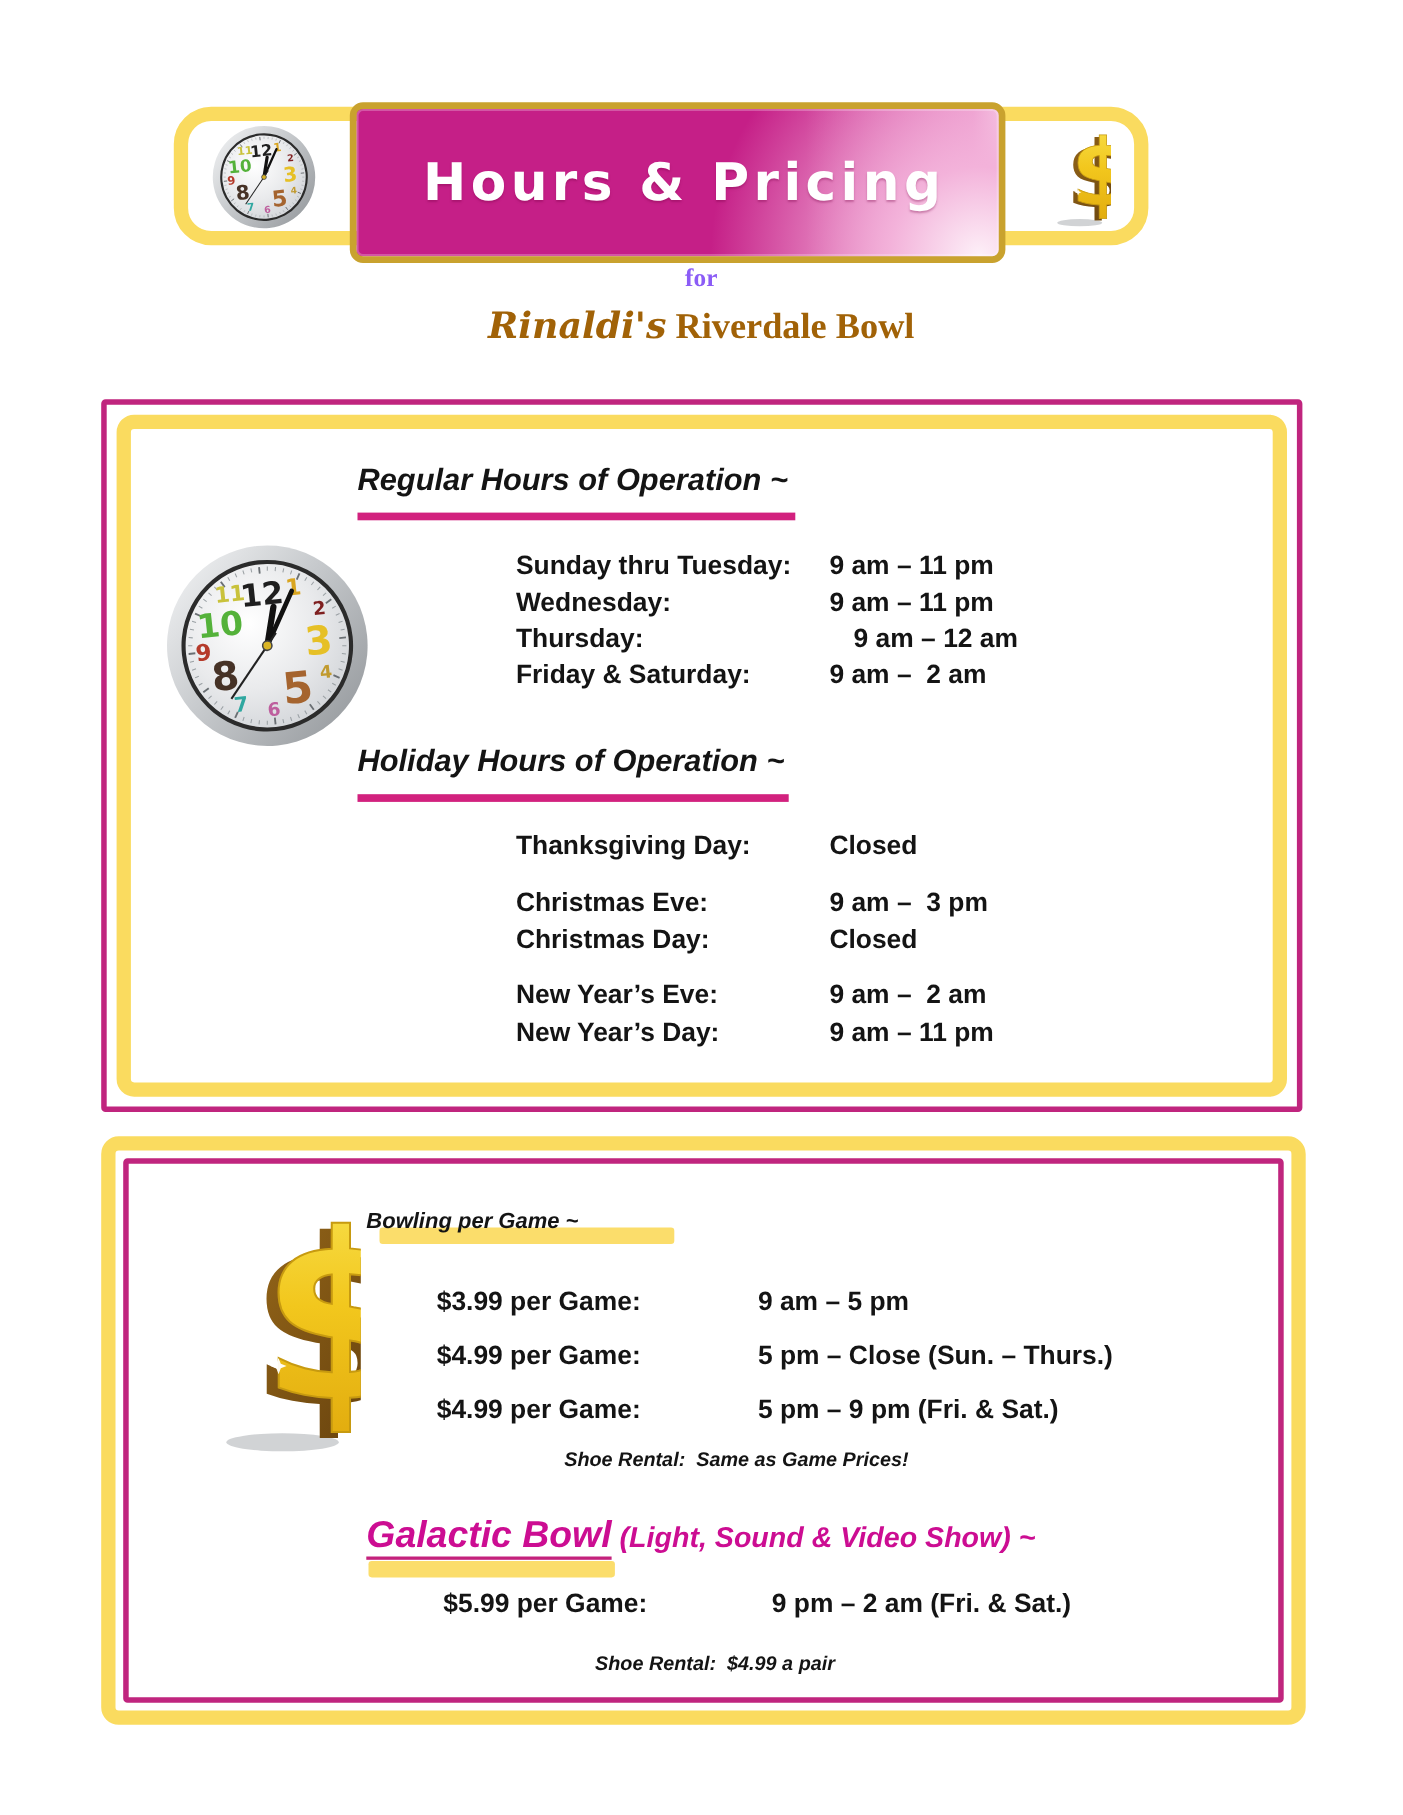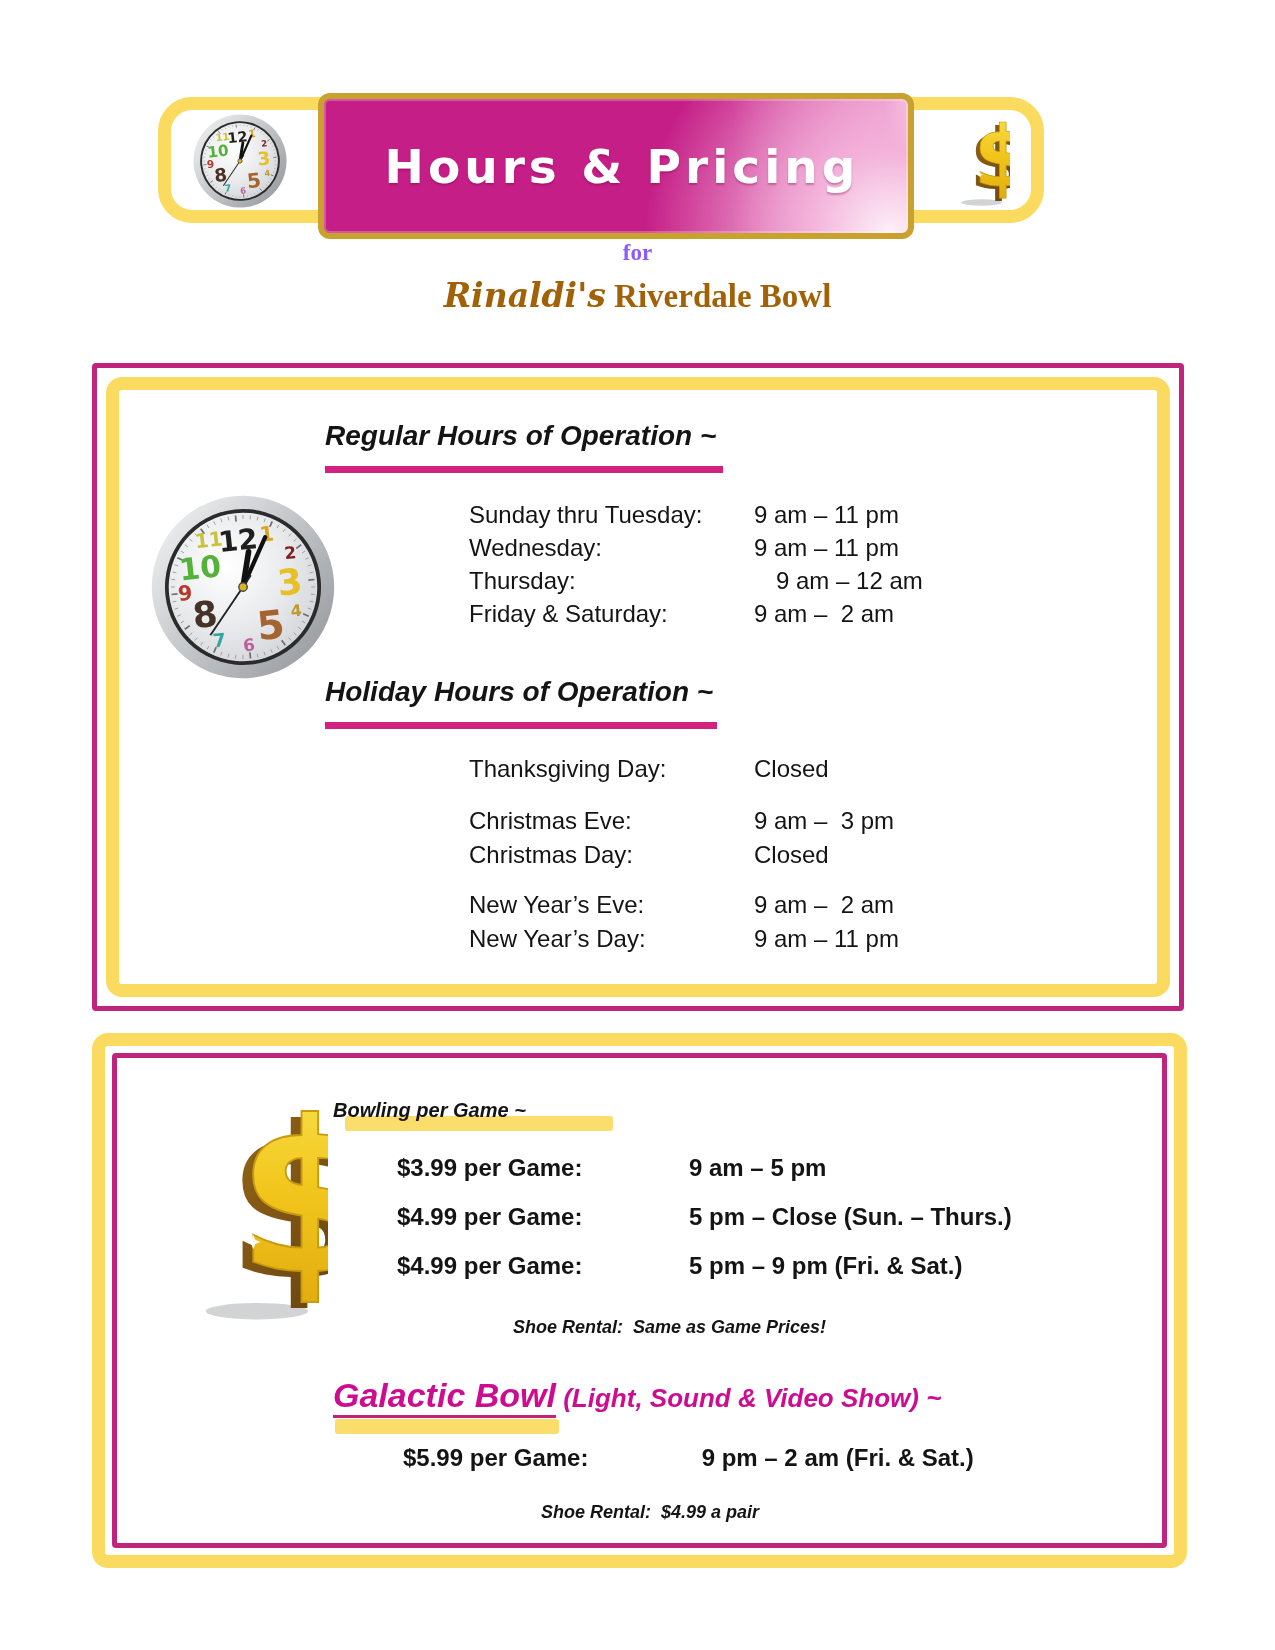--- a/index.html
+++ b/index.html
@@ -36,21 +36,21 @@
   #hours-inner{position:absolute;left:9px;top:9px;right:9px;bottom:9px;
     border:13px solid #FADB5F;border-radius:16px;}
   #pricing-box{left:92px;top:1033px;width:1095px;height:535px;
     border:13px solid #FADB5F;border-radius:16px;background:#fff;}
   #pricing-inner{position:absolute;left:7px;top:7px;right:7px;bottom:7px;
     border:5px solid #C0257E;border-radius:4px;}
 
   
   .section-heading{font-size:28px;font-weight:bold;font-style:italic;color:#141414;white-space:nowrap;}
   .heading-underline{height:7px;background:#D2217E;}
-  .sched-row{display:grid;grid-template-columns:285px auto;font-size:24px;font-weight:normal;
+  .sched-row{display:grid;grid-template-columns:285px auto;font-size:24px;font-weight:bold;
     color:#141414;white-space:pre;}
   .price-row{display:grid;grid-template-columns:292px auto;font-size:24px;font-weight:bold;
     color:#141414;white-space:pre;}
   .note-line{font-size:18px;font-weight:bold;font-style:italic;color:#141414;
     text-align:center;white-space:pre;margin-top:13px;}
   .hl-bar{background:#FBDD6B;border-radius:3px;}
 
   
   #galactic-heading{white-space:nowrap;}
   #galactic-title{color:#CC0D92;font-size:34px;font-weight:bold;font-style:italic;
@@ -338,21 +338,21 @@
         <ellipse cx="92" cy="236" rx="56" ry="9" fill="#b9bcbe" opacity="0.65"></ellipse>
         <text x="58" y="198" font-size="230" font-weight="bold" fill="url(#bronzeG)" font-family="&quot;DejaVu Sans&quot;, sans-serif">$</text>
         <text x="70" y="192" font-size="230" font-weight="bold" fill="url(#goldG)" stroke="#c79a10" stroke-width="2" font-family="&quot;DejaVu Sans&quot;, sans-serif">$</text>
         <path d="M 55 57 L 57.52 63.48 L 64 66 L 57.52 68.52 L 55 75 L 52.48 68.52 L 46 66 L 52.48 63.48 Z" fill="#ffffff" opacity="0.95"></path>
         <path d="M 38 117 L 41.08 124.92 L 49 128 L 41.08 131.08 L 38 139 L 34.92 131.08 L 27 128 L 34.92 124.92 Z" fill="#ffffff" opacity="0.95"></path>
         <path d="M 88 152 L 90.24 157.76 L 96 160 L 90.24 162.24 L 88 168 L 85.76 162.24 L 80 160 L 85.76 157.76 Z" fill="#ffffff" opacity="0.95"></path>
         <path d="M 100 204 L 102.8 211.2 L 110 214 L 102.8 216.8 L 100 224 L 97.2 216.8 L 90 214 L 97.2 211.2 Z" fill="#ffffff" opacity="0.95"></path>
       </svg>
 
     <div class="abs" style="left:292px;top:108px;">
-      <div class="price-row" style="height:49px;">
+      <div class="price-row" style="height:49px;margin-top:16px;">
         <span>$3.99 per Game:</span>
         <span>9 am – 5 pm</span>
       </div>
       <div class="price-row" style="height:49px;">
         <span>$4.99 per Game:</span>
         <span>5 pm – Close (Sun. – Thurs.)</span>
       </div>
       <div class="price-row" style="height:49px;">
         <span>$4.99 per Game:</span>
         <span>5 pm – 9 pm (Fri. &amp; Sat.)</span>

